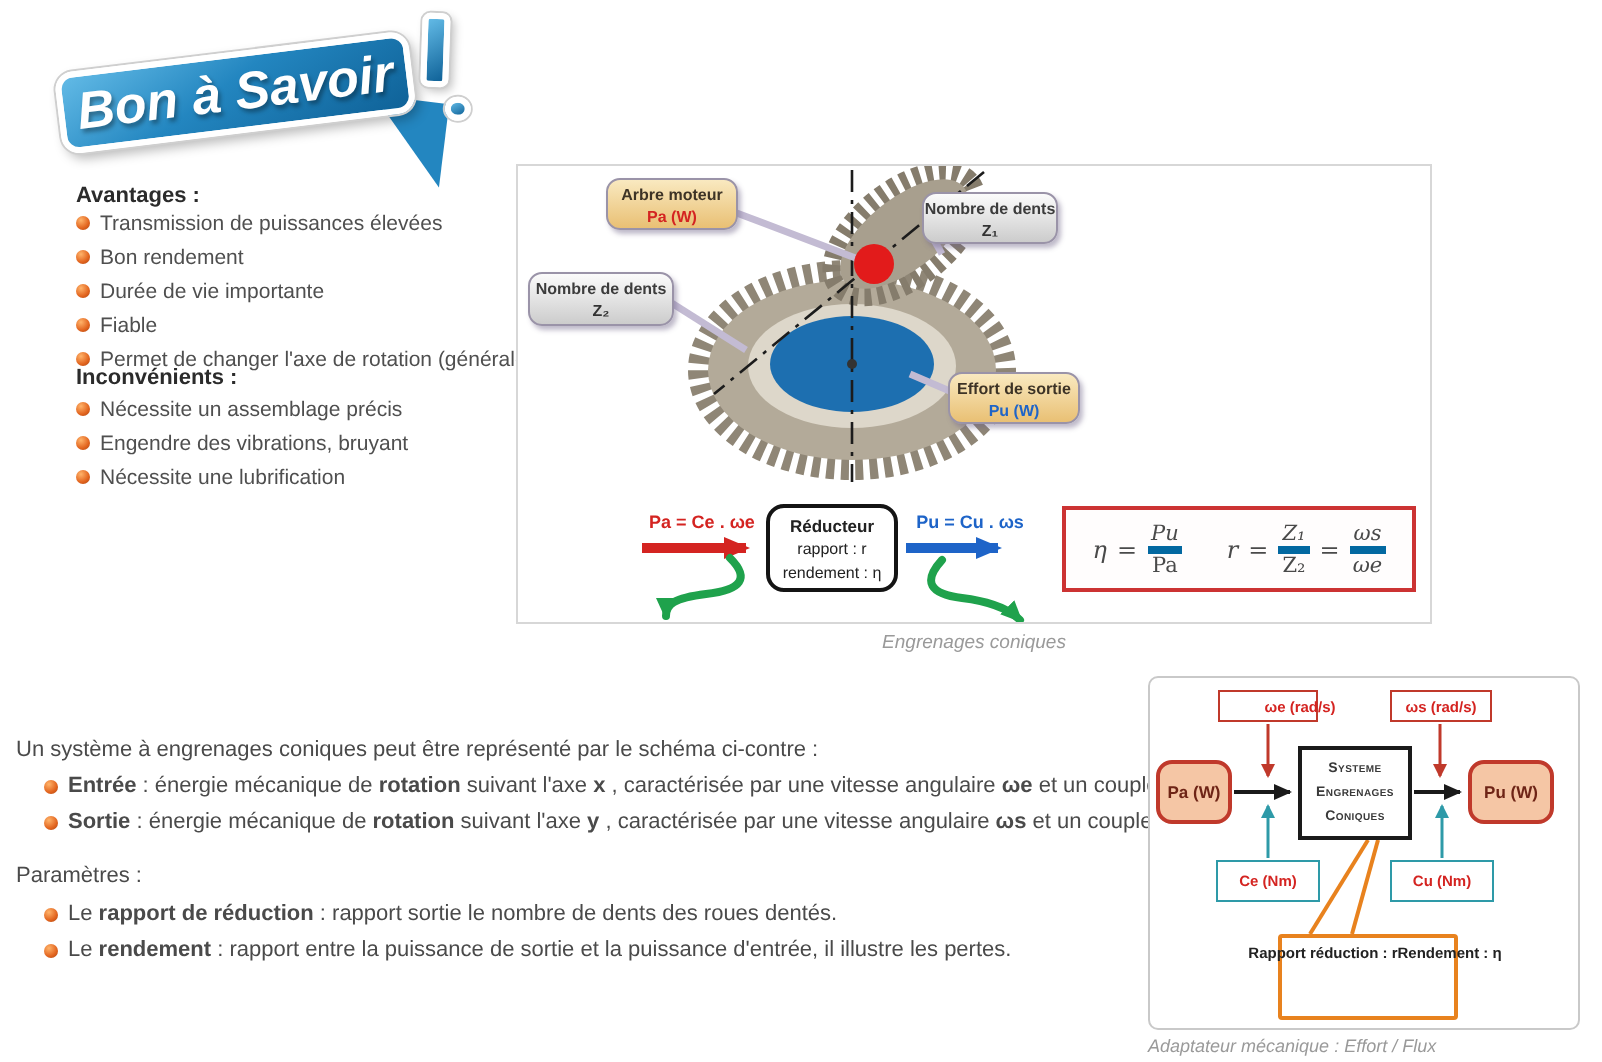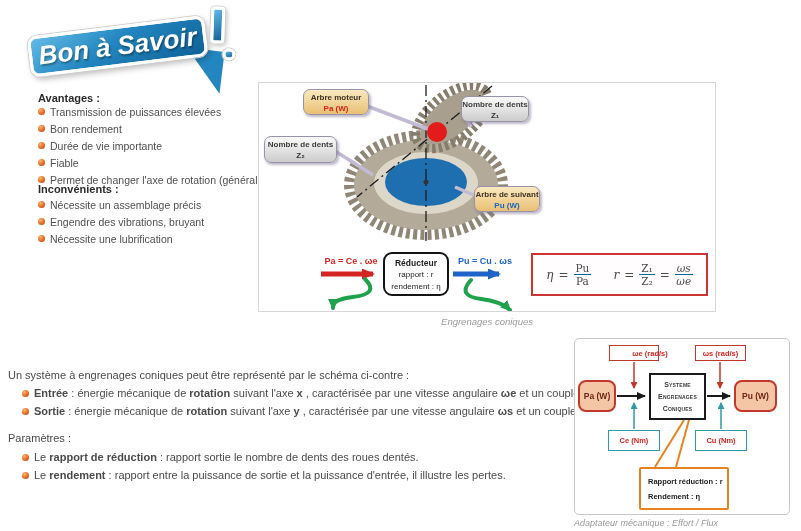--- a/index.html
+++ b/index.html
@@ -55,21 +55,21 @@
   .eq-out { left:190px; top:173px; width:72px; color:var(--blue); }
   .reducteur { position:absolute; left:124px; top:169px; width:66px; height:44px;
     border:2px solid #141414; border-radius:9px; background:#fff; text-align:center;
     font-size:8px; line-height:12px; color:#222; padding-top:3px; }
   .reducteur .title { font-weight:bold; font-size:8.5px; }
   .formula-box { position:absolute; left:272px; top:170px; width:177px; height:43px;
     border:2px solid var(--formula_red); background:#fffdfd;
     display:flex; align-items:center; justify-content:center; gap:5px;
     font-family:"DejaVu Serif","Liberation Serif",serif; font-size:12px; color:#4a4a4a; }
   .frac { display:inline-flex; flex-direction:column; text-align:center; font-size:10.5px; line-height:12px; }
-  .frac .num { border-bottom:1px solid #0369a1; padding:0 2px; }
+  .frac .num { border-bottom:4px solid #0369a1; padding:0 2px;font-style:italic; }
   .it { font-style:italic; }
   .f-gap { width:12px; }
   .figure-caption { position:absolute; left:258px; top:316px; width:458px; text-align:center;
     font-size:9.5px; font-style:italic; color:var(--caption_gray); }
 
   
   .body-line { position:absolute; left:8px; font-size:11px; color:#4a4a4a; white-space:nowrap; }
   .body-bullet { position:absolute; font-size:11px; color:#4a4a4a; white-space:nowrap; }
   .body-bullet .bullet { left:12px; top:3px; }
   .body-bullet .txt { margin-left:24px; }
@@ -80,21 +80,21 @@
     background:#fff; border:1px solid #c9c9c9; border-radius:5px; }
   .abox { position:absolute; display:flex; align-items:center; justify-content:center;
     background:#fff; font-weight:bold; white-space:nowrap; }
   .abox.red-frame   { border:1.5px solid var(--dark_red); color:var(--red); font-size:7.5px; }
   .abox.teal-frame  { border:1.5px solid var(--teal); color:var(--red); font-size:7.5px; }
   .abox.salmon      { border:2px solid var(--dark_red); border-radius:8px; background:var(--salmon);
                       color:#6e2416; font-size:8.5px; }
   .abox.system      { border:2px solid #1a1a1a; color:#3a3a3a; font-size:7px; letter-spacing:.2px;
                       font-variant:small-caps; flex-direction:column; line-height:12px; font-weight:bold; }
   .abox.note        { border:2px solid var(--orange); border-radius:2px; color:#222; font-size:7.5px;
-                      flex-direction:column; align-items:flex-start; justify-content:center;
+                      flex-direction:row; align-items:flex-start; justify-content:center;
                       padding-left:7px; line-height:15px; }
   .we-box { left:34px;  top:6px;  width:50px; height:16px;padding-left:32px; }
   .ws-box { left:120px; top:6px;  width:51px; height:16px; }
   .pa-box { left:3px;   top:41px; width:38px; height:32px; }
   .pu-box { left:159px; top:41px; width:43px; height:32px; }
   .sys-box{ left:74px;  top:34px; width:57px; height:47px; }
   .ce-box { left:33px;  top:91px; width:52px; height:21px; }
   .cu-box { left:120px; top:91px; width:52px; height:21px; }
   .note-box { left:64px; top:128px; width:90px; height:43px; }
   .adapter-caption { position:absolute; left:574px; top:518px; width:216px; text-align:left;
@@ -206,21 +206,21 @@
     </div>
     <div class="callout gray" style="left:202px;top:13px;width:68px;height:26px">
       <div class="c-title">Nombre de dents</div>
       <div class="c-val">Z₁</div>
     </div>
     <div class="callout gray" style="left:5px;top:53px;width:73px;height:27px">
       <div class="c-title">Nombre de dents</div>
       <div class="c-val">Z₂</div>
     </div>
     <div class="callout tan" style="left:215px;top:103px;width:66px;height:26px">
-      <div class="c-title">Arbre de suivant</div>
+      <div class="c-title">Effort de sortie</div>
       <div class="c-val blue">Pu (W)</div>
     </div>
 
     <div class="eq-label eq-in">Pa = Ce . ωe</div>
     <div class="reducteur">
       <div class="title">Réducteur</div>
       <div>rapport : r</div>
       <div>rendement : η</div>
     </div>
     <div class="eq-label eq-out">Pu = Cu . ωs</div>

